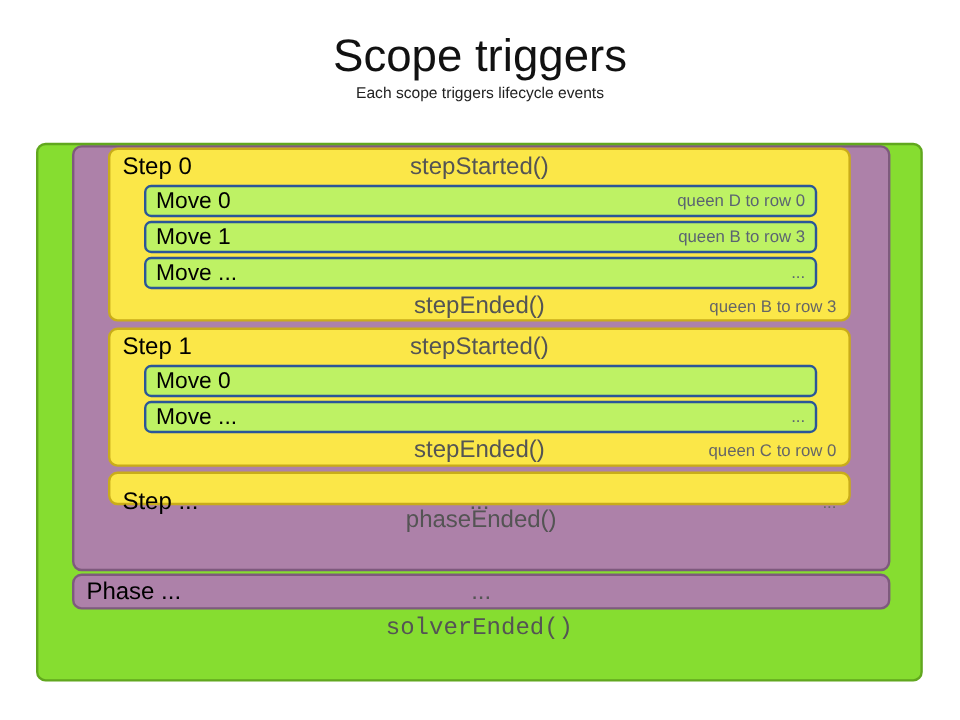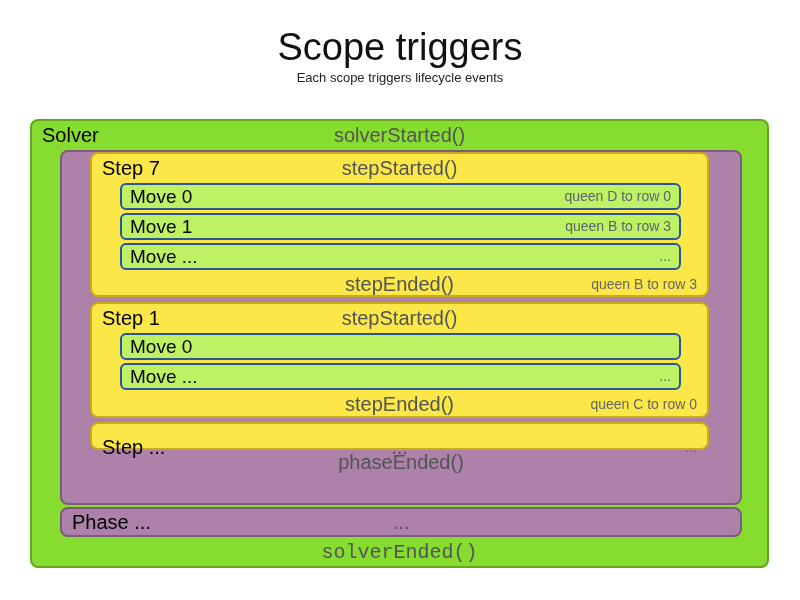--- a/index.html
+++ b/index.html
@@ -62,31 +62,27 @@
   .move .note  { right: 8px; font-size: 14px; line-height: 23px; color: #5a6472; }
 </style>
 </head>
 <body>
 
 <h1 class="title">Scope triggers</h1>
 <div class="subtitle">Each scope triggers lifecycle events</div>
 
 <div class="box green">
 
-  <div class="row solver-row">
-    <span class="label">Solver</span>
-    <span class="event">solverStarted()</span>
-  </div>
 
   <div class="box purple purple0">
 
 
     <div class="box yellow step0">
       <div class="row step-row">
-        <span class="label">Step 7</span>
+        <span class="label">Step 0</span>
         <span class="event">stepStarted()</span>
       </div>
       <div class="move">
         <span class="label">Move 0</span>
         <span class="note">queen D to row 0</span>
       </div>
       <div class="move">
         <span class="label">Move 1</span>
         <span class="note">queen B to row 3</span>
       </div>

